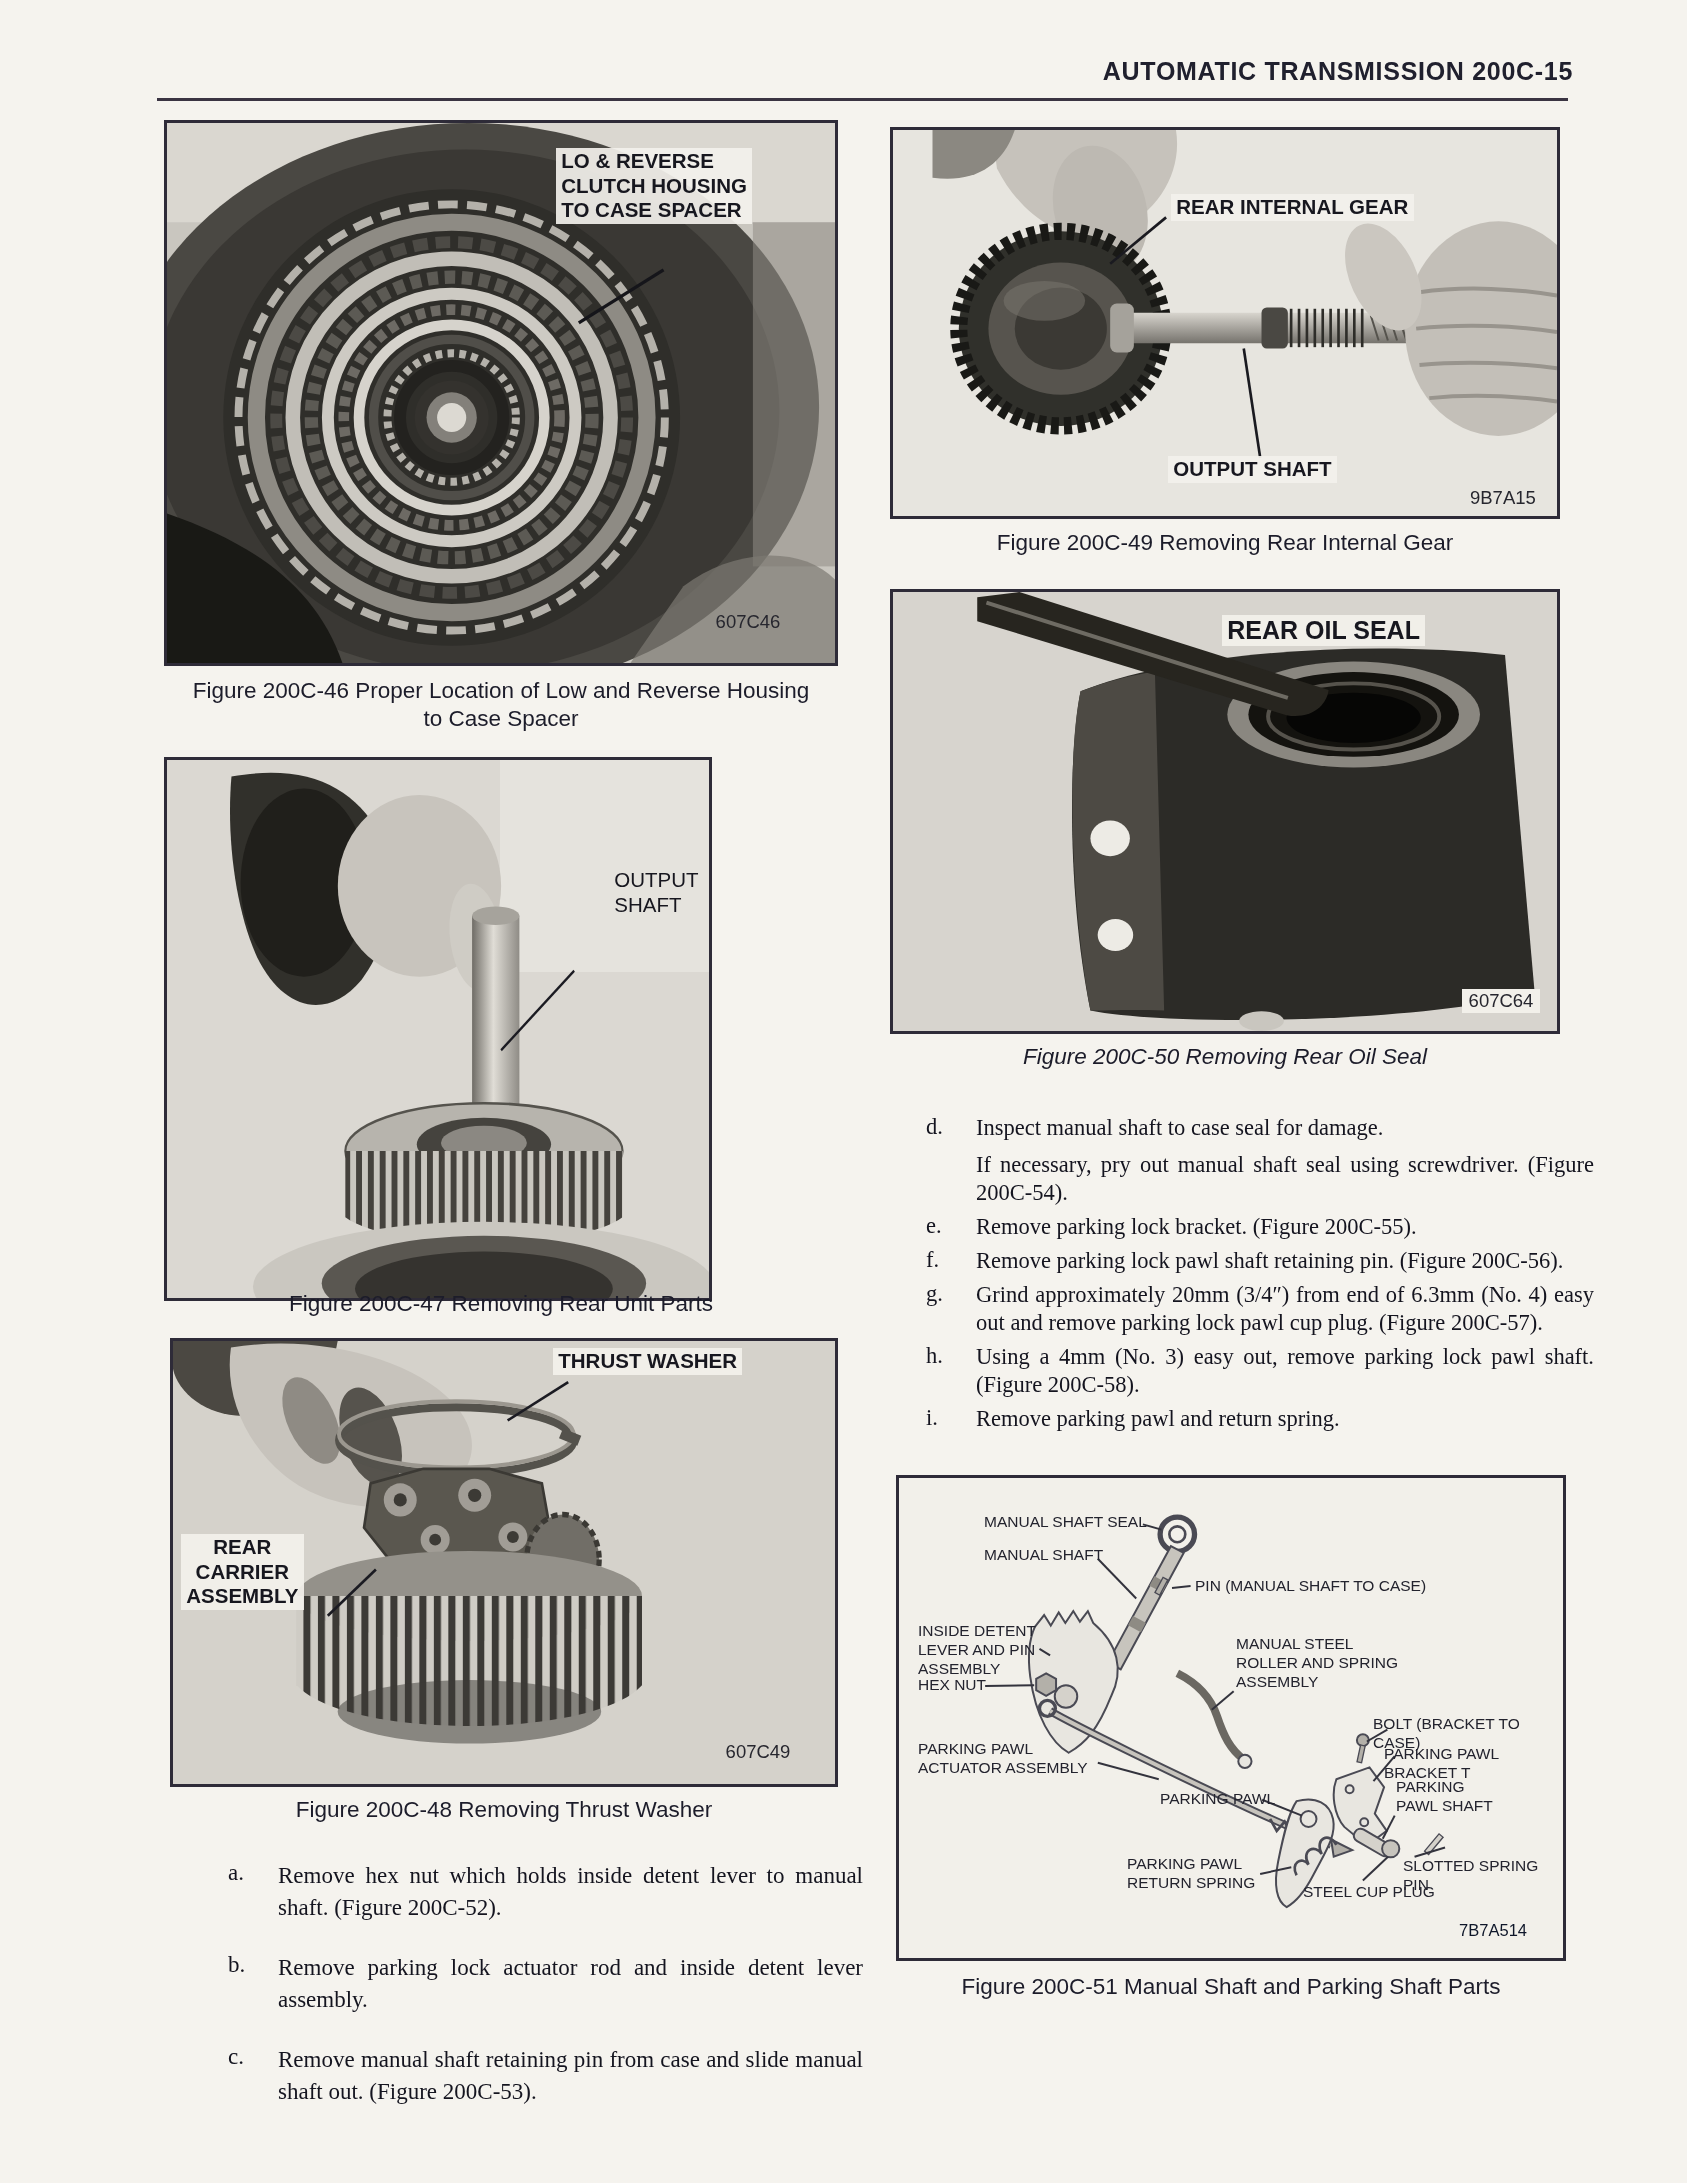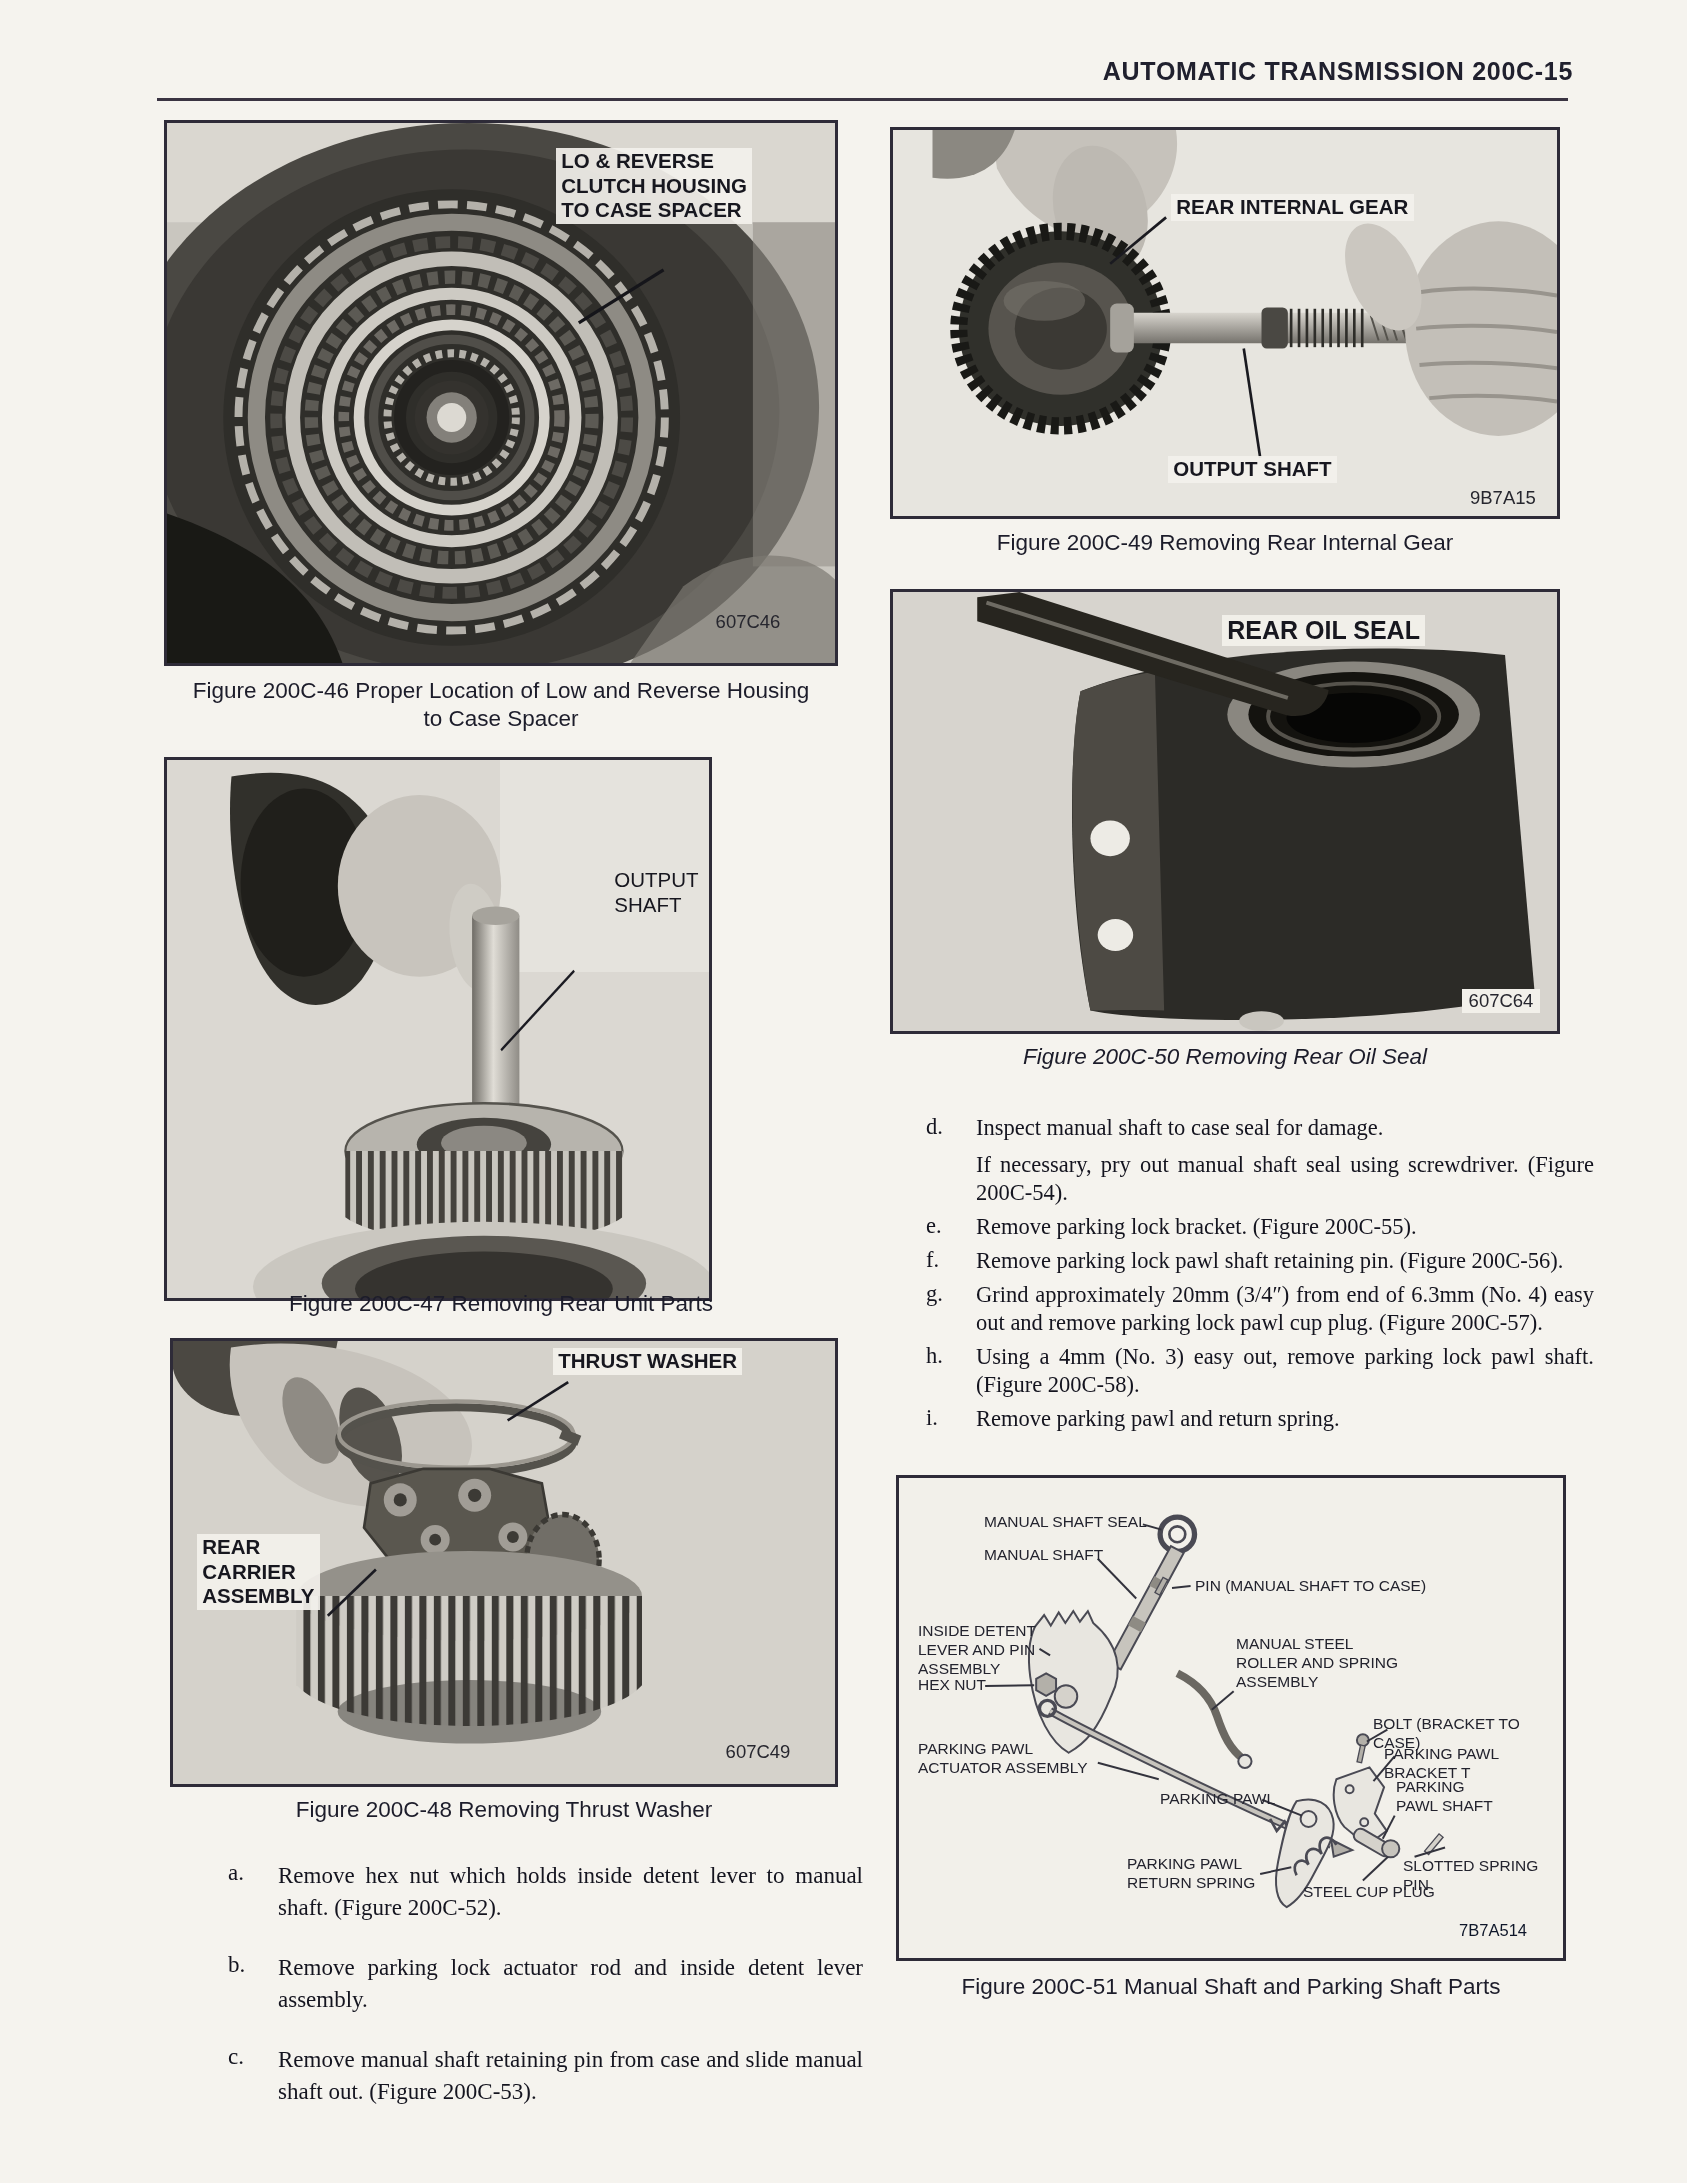--- a/index.html
+++ b/index.html
@@ -139,21 +139,21 @@
       <circle cx="516" cy="296" r="22" fill="#a19d96"></circle>
         <circle cx="516" cy="296" r="9" fill="#3c3a35"></circle>
       <ellipse cx="592" cy="330" rx="55" ry="68" fill="#716e67" stroke="#3b3934" stroke-width="8" stroke-dasharray="10 7"></ellipse>
       <ellipse cx="450" cy="385" rx="262" ry="68" fill="#94918a"></ellipse>
       <path d="M188,385 L188,520 C262,602 638,602 712,520 L712,385 Z" fill="url(#ribs48)"></path>
       <ellipse cx="450" cy="560" rx="200" ry="48" fill="#3b3935" opacity="0.5"></ellipse>
       <path d="M600,62 L508,120" stroke="#1b1b22" stroke-width="4"></path>
       <path d="M235,415 L308,345" stroke="#1b1b22" stroke-width="4"></path>
     </svg>
     <div class="pl" style="left:380px;top:6.6px;">THRUST WASHER</div>
-    <div class="pl" style="left:24px;top:193px;">REAR
+    <div class="pl" style="left:8px;top:193px;text-align:center;">REAR
 CARRIER
 ASSEMBLY</div>
     <div class="code bare" style="right:38px;bottom:20px;">607C49</div>
   </div>
   <div class="caption" style="left:170px;top:1796px;width:668px;">Figure 200C-48 Removing Thrust Washer</div>
 
   <div class="steps left" style="left:228px;top:1860px;width:635px;">
     <div class="step">
       <span class="lt">a.</span>
       <span class="tx">Remove hex nut which holds inside detent lever to manual shaft. (Figure 200C-52).</span>

